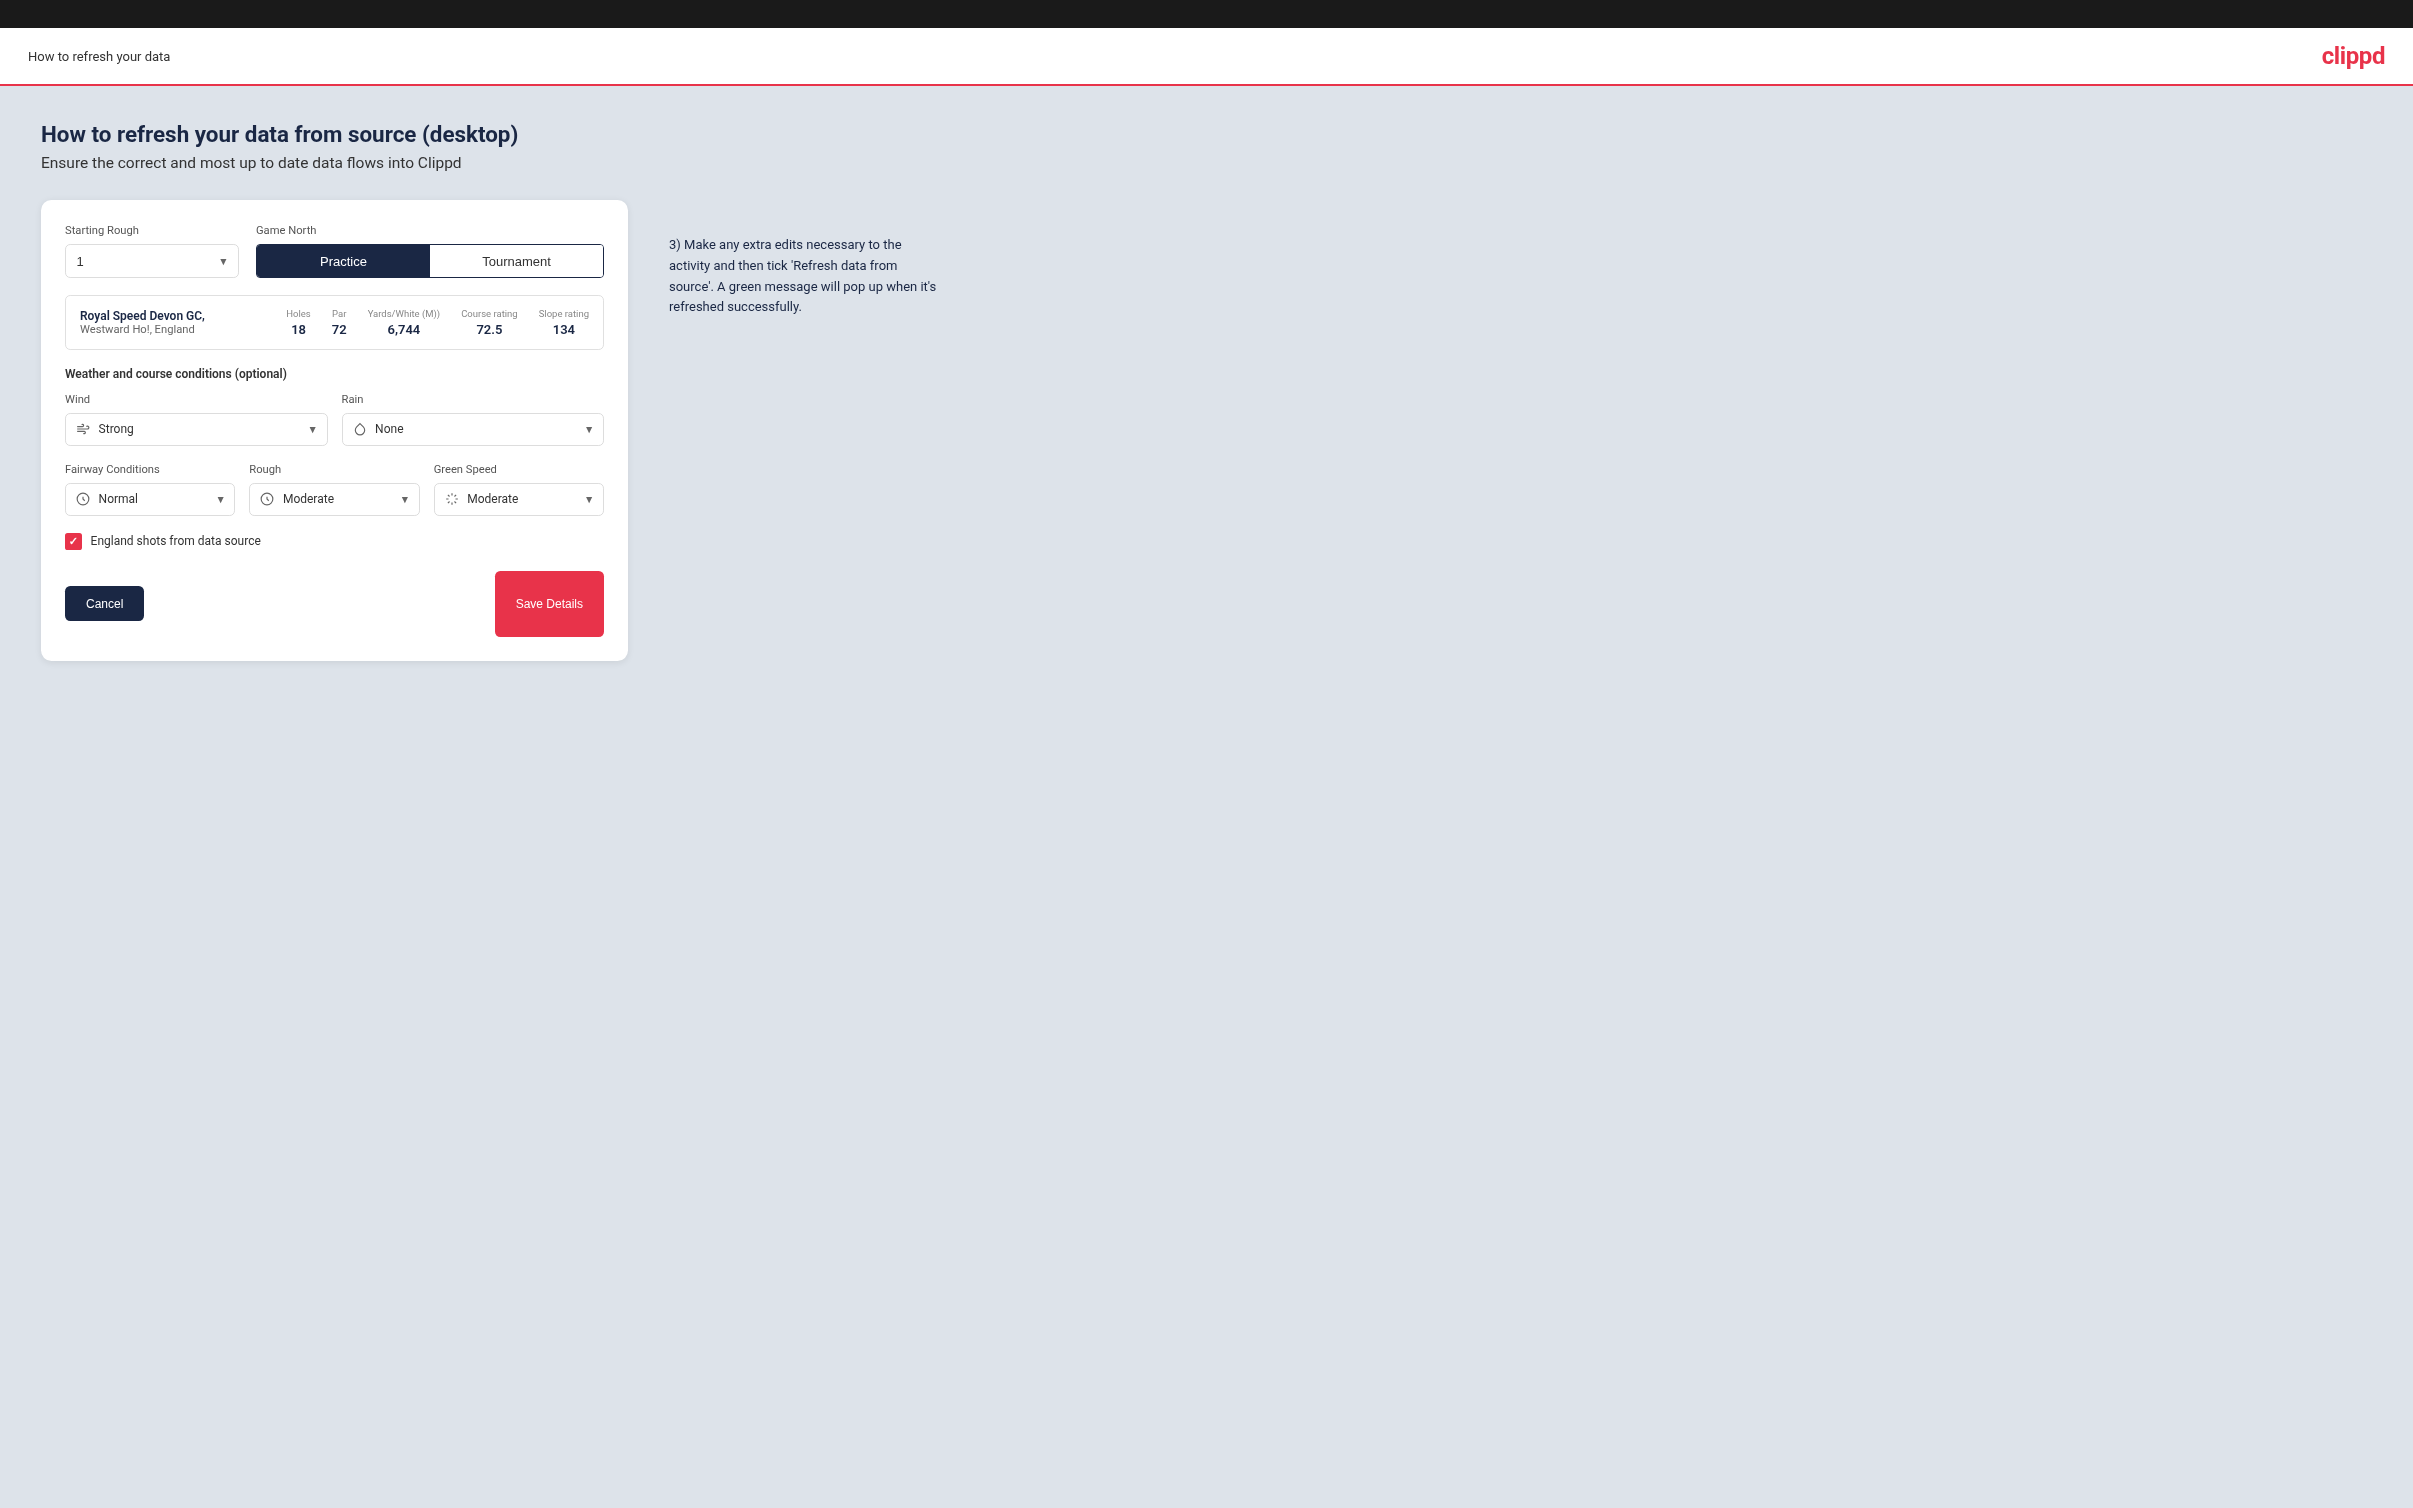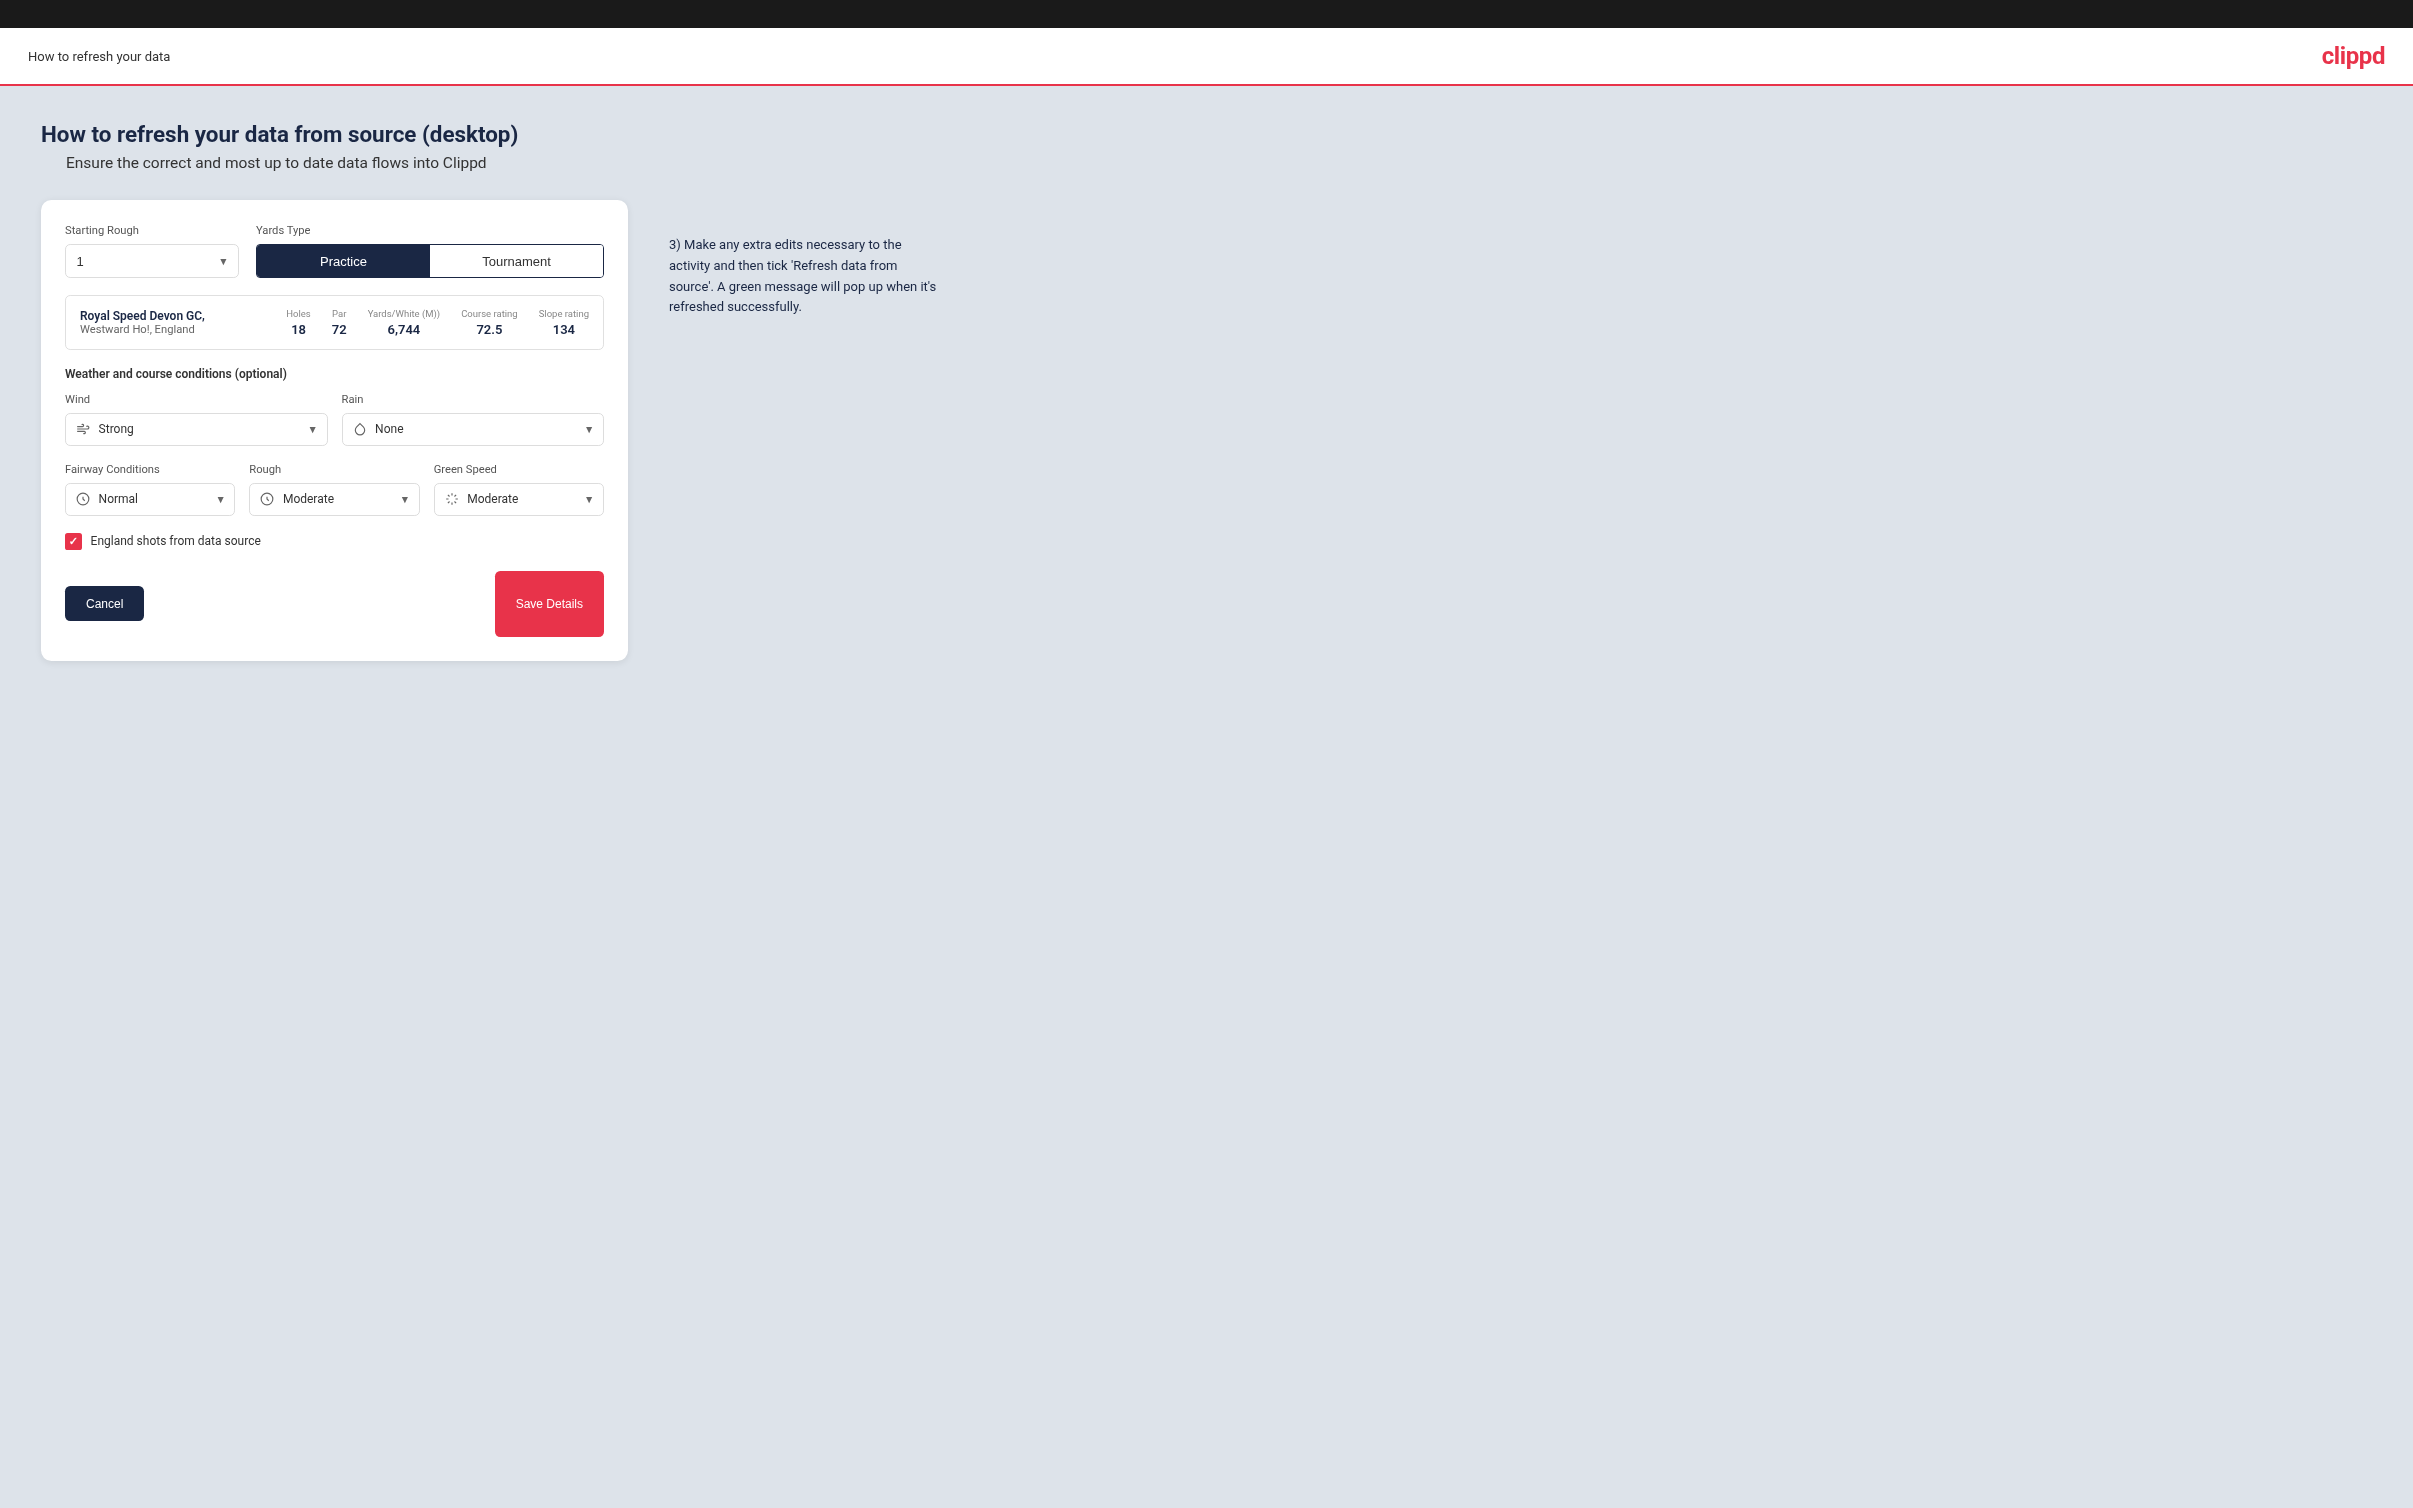--- a/index.html
+++ b/index.html
@@ -43,21 +43,20 @@
       font-weight: 700;
       color: #1a2744;
       margin-bottom: 7px;
     }
 
     .page-subheading {
       font-size: 15.5px;
       color: #333;
       font-weight: 400;
       margin-bottom: 28px;
-      margin-left: 25px;
     }
 
     .content-area {
       display: flex;
       gap: 41px;
       align-items: flex-start;
     }
 
     .card {
       background: #ffffff;
@@ -327,21 +326,21 @@
           <div class="select-wrapper">
             <select class="select-field">
               <option>1</option>
               <option>10</option>
             </select>
             <span class="select-arrow">▼</span>
           </div>
         </div>
 
         <div class="form-group game-type-group">
-          <label class="form-label">Yards Type</label>
+          <label class="form-label">Game North</label>
           <div class="toggle-group">
             <button class="toggle-btn active">Practice</button>
             <button class="toggle-btn inactive">Tournament</button>
           </div>
         </div>
       </div>
 
       <div class="course-info-box">
         <div>
           <div class="course-name">Royal Speed Devon GC,</div>

